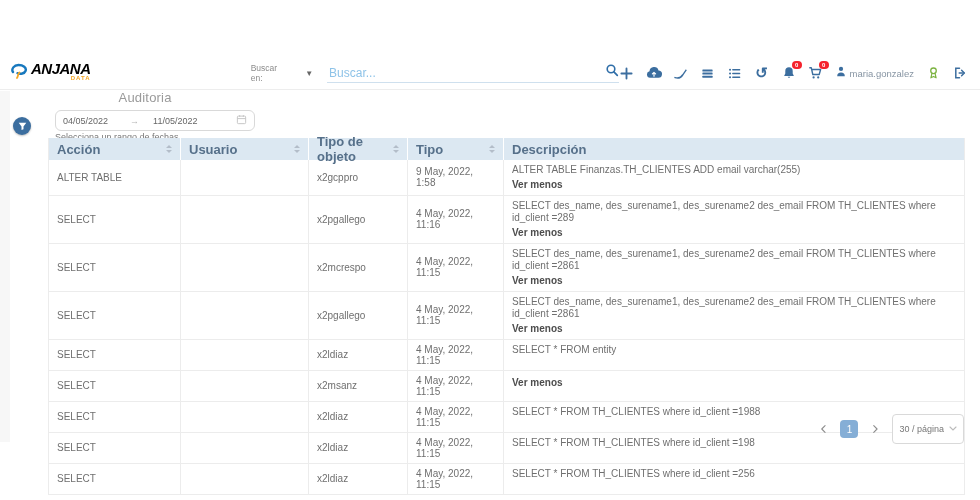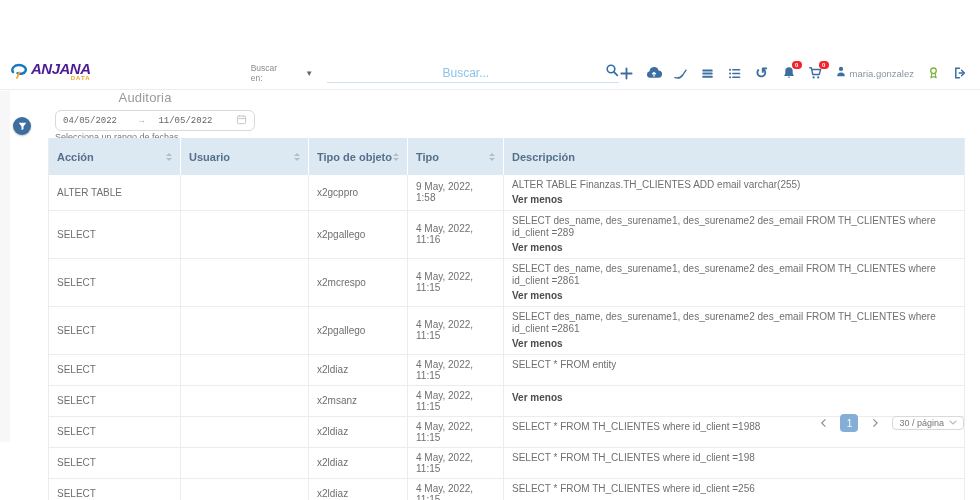--- a/index.html
+++ b/index.html
@@ -3,76 +3,76 @@
 <meta charset="utf-8">
 <style>
   html,body{margin:0;padding:0;background:#fff;}
   .stage{position:relative;width:980px;height:500px;background:#fff;overflow:hidden;
          font-family:"Liberation Sans",sans-serif;color:#666;}
   
   .topbar{position:absolute;top:57px;left:0;right:0;height:33px;display:flex;align-items:center;
           padding:0 12px 0 10px;box-sizing:border-box;border-bottom:1px solid #ededed;background:#fff;}
   .logo{display:flex;align-items:center;gap:3px;cursor:pointer;}
   .logo-word{display:flex;flex-direction:column;line-height:10px;}
-  .logo-main{font-size:15px;font-weight:bold;font-style:italic;color:#4c1d95;letter-spacing:-0.5px;}
+  .logo-main{font-size:15px;font-weight:bold;font-style:italic;color:#000000;letter-spacing:-0.5px;}
   .logo-sub{font-size:6px;font-weight:bold;color:#f5a623;align-self:flex-end;letter-spacing:1px;margin-top:-1px;}
   .page-title{margin-left:28px;font-size:13px;color:#9a9a9a;letter-spacing:.2px;width:110px;margin-top:48px;}
   .search-scope{margin-left:46px;display:flex;align-items:center;gap:28px;font-size:8.5px;color:#8c8c8c;cursor:pointer;}
   .scope-chev{font-size:8px;color:#666;}
   .search-box{margin-left:14px;width:372px;display:flex;align-items:flex-end;border-bottom:1px solid #cfe0ee;
               padding-bottom:1px;}
   .search-box input{border:none;outline:none;flex:1;font-size:12px;color:#4d87b8;background:transparent;
-                    font-family:"Liberation Sans",sans-serif;text-align:center;}
+                    font-family:"Liberation Sans",sans-serif;}
   .search-box input::placeholder{color:#8ec3e8;}
   .toolbar{margin-left:auto;display:flex;align-items:center;gap:11px;}
   .tbtn{position:relative;display:flex;align-items:center;justify-content:center;width:16px;height:16px;cursor:pointer;}
   .tbtn svg{display:block;}
   .badge{position:absolute;top:-4px;right:-5px;min-width:8px;height:8px;padding:0 1px;border-radius:5px;
          background:#f5222d;color:#fff;font-size:6px;line-height:8px;text-align:center;font-weight:bold;}
   .user-chip{display:flex;align-items:center;gap:3px;cursor:pointer;}
   .user-name{font-size:9.5px;color:#8795a3;}
   .hist-glyph{font-size:15px;line-height:14px;color:#3c6e9f;font-weight:bold;}
   
   .left-rail{position:absolute;left:0;top:91px;width:10px;height:351px;background:#f7f7f7;}
   .filter-fab{position:absolute;left:13px;top:117px;width:18px;height:18px;border-radius:50%;
               background:#3c6e9f;display:flex;align-items:center;justify-content:center;cursor:pointer;
               box-shadow:0 1px 2px rgba(0,0,0,.25);}
   
   .date-label{position:absolute;left:55px;top:98px;font-size:9px;color:#787878;margin-top:34px;}
   .date-box{position:absolute;left:55px;top:110px;width:200px;height:21px;box-sizing:border-box;
             border:1px solid #d9d9d9;border-radius:6px;display:flex;align-items:center;
-            padding:0 7px;font-size:9px;color:#666;background:#fff;cursor:pointer;font-family:Liberation Mono, monospace;}
+            padding:0 7px;font-size:9px;color:#666;background:#fff;cursor:pointer;}
   .date-box .sep{color:#b5b5b5;margin:0 14px 0 22px;}
   .date-box .cal{margin-left:auto;}
   
   .table{position:absolute;left:48px;top:138px;width:917px;box-sizing:border-box;
          border-left:1px solid #ececec;border-right:1px solid #ececec;}
   .thead{display:grid;grid-template-columns:132px 128px 99px 96px 1fr;background:#dce8f2;}
-  .th{display:flex;align-items:center;justify-content:space-between;height:37px;box-sizing:border-box;
-      padding:0 8px;font-size:11px;font-weight:bold;color:#56708a;border-right:1px solid #fff;cursor:pointer;}
+  .th{display:flex;align-items:center;justify-content:space-between;height:22px;box-sizing:border-box;
+      padding:0 8px;font-size:13px;font-weight:bold;color:#56708a;border-right:1px solid #fff;cursor:pointer;}
   .th:last-child{border-right:none;}
   .sorter{display:flex;flex-direction:column;gap:2px;}
   .car-up{width:0;height:0;border-left:3px solid transparent;border-right:3px solid transparent;
           border-bottom:3.5px solid #b3bdc9;}
   .car-dn{width:0;height:0;border-left:3px solid transparent;border-right:3px solid transparent;
           border-top:3.5px solid #b3bdc9;}
   .tr{display:grid;grid-template-columns:132px 128px 99px 96px 1fr;align-items:center;
       border-bottom:1px solid #ececec;background:#fff;}
   .td{align-self:stretch;display:flex;align-items:center;box-sizing:border-box;padding:4px 8px;
       font-size:10px;color:#6f6f6f;border-right:1px solid #ececec;}
   .td:last-child{border-right:none;}
   .td.desc{display:block;}
   .desc-text{line-height:12.5px;}
   .toggle{font-weight:bold;color:#4d4d4d;line-height:13px;margin-top:1px;cursor:pointer;}
   
   .pager{position:absolute;top:414px;right:16px;display:flex;align-items:center;gap:9px;}
   .pg-arrow{width:16px;height:16px;display:flex;align-items:center;justify-content:center;cursor:pointer;}
   .pg-num{width:18px;height:18px;border-radius:4px;background:#85aed6;color:#fff;font-size:10px;
           display:flex;align-items:center;justify-content:center;cursor:pointer;}
-  .pg-size{height:14px;box-sizing:border-box;border:1px solid #d9d9d9;border-radius:4px;background:#fff;
+  .pg-size{height:30px;box-sizing:border-box;border:1px solid #d9d9d9;border-radius:4px;background:#fff;
            display:flex;align-items:center;gap:5px;padding:0 6px;font-size:9px;color:#777;cursor:pointer;}
 </style>
 </head>
 <body>
 
 <div class="stage">
 
   <div class="topbar">
     <div class="logo">
       <span>

